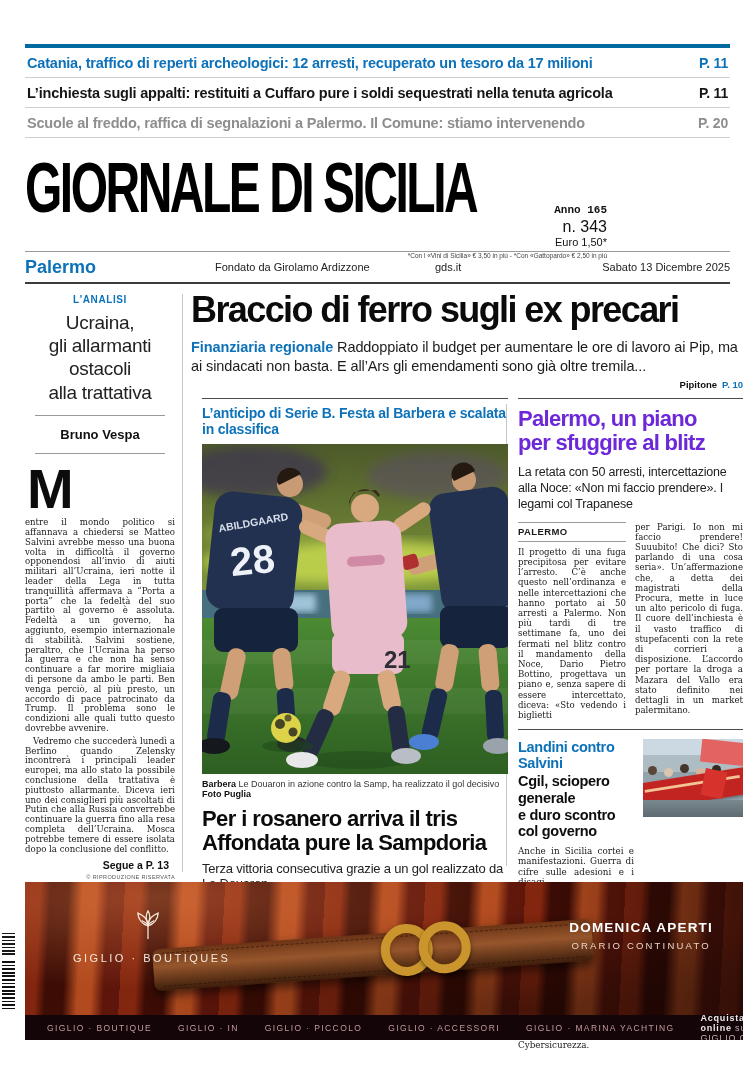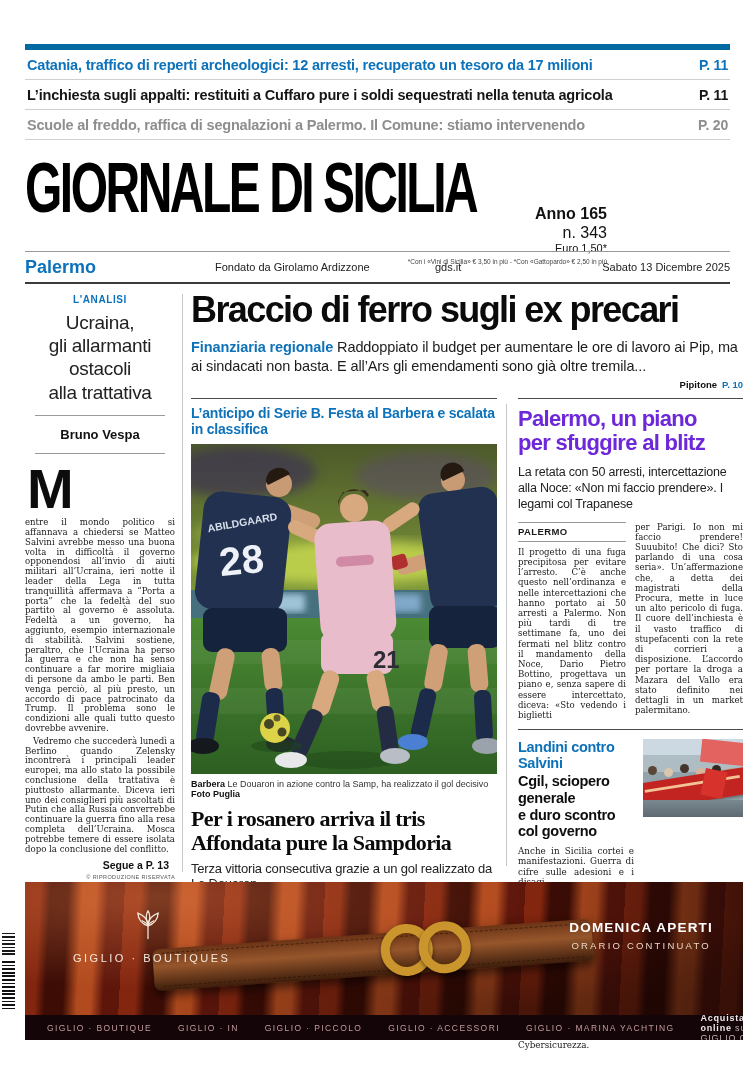--- a/index.html
+++ b/index.html
@@ -2,39 +2,39 @@
 <html><head>
 <meta charset="utf-8">
 <style>
   * { margin:0; padding:0; box-sizing:border-box; }
   html,body { background:#fff; }
   body { font-family:"Liberation Sans", sans-serif; width:755px; height:1080px; position:relative; overflow:hidden; color:#111; }
 
   .page { position:absolute; inset:0; background:#fff; }
 
   
-  .topbar { position:absolute; top:44px; left:25px; width:705px; border-top:6px solid #0369a1; }
+  .topbar { position:absolute; top:44px; left:25px; width:705px; border-top:4px solid #0369a1; }
   .topbar-row { display:flex; justify-content:space-between; align-items:baseline; padding:7px 2px 6px 2px; border-bottom:1px solid #cfcfcf; font-weight:bold; font-size:14.5px; letter-spacing:-0.2px; }
   .topbar-row .pageref { font-size:14px; white-space:nowrap; margin-left:12px; }
   .tb-blue, .tb-blue .pageref { color:#0d72b9; }
   .tb-black, .tb-black .pageref { color:#161616; }
   .tb-gray, .tb-gray .pageref { color:#8e8e8e; }
 
   
   .masthead-title { position:absolute; left:25px; top:148px; font-size:48px; font-weight:bold; letter-spacing:-2.5px; color:#000; transform:scaleY(1.45); transform-origin:left top; white-space:nowrap; }
   .mast-ad { position:absolute; top:142px; right:25px; width:118px; height:86px; overflow:hidden;
     background:linear-gradient(100deg,#a83a14,#d95b21 45%,#8f2c10);
   }
   .mast-ad .curtain-lines { position:absolute; inset:0;
     background:repeating-linear-gradient(92deg, rgba(0,0,0,.28) 0 2px, rgba(255,120,60,.18) 8px 16px, rgba(0,0,0,.12) 22px 30px); }
   .mast-ad .inner { position:absolute; inset:0; display:flex; flex-direction:column; align-items:center; justify-content:center; color:#fff; }
   .mast-ad .brandword { font-size:15px; letter-spacing:3px; margin-top:2px; color:#fbeadd; }
 
   .pricebox { position:absolute; top:204px; right:148px; text-align:right; line-height:1.2; color:#111; }
-  .pricebox .anno { font-weight:bold; font-size:16px; }
+  .pricebox .anno { font-weight:bold; font-size:11px;font-family:Liberation Mono, monospace; }
   .pricebox .num { font-size:16px; }
   .pricebox .euro { font-size:11px; }
   .pricebox .fine { font-size:6.5px; color:#444; margin-top:2px; }
 
   
   .dateline { position:absolute; top:251px; left:25px; width:705px; border-top:1px solid #999; border-bottom:2px solid #3c3c3c; height:33px; display:flex; align-items:center; }
   .dl-edition { color:#0d72b9; font-weight:bold; font-size:18px; width:190px; }
   .dl-founded { font-size:11px; color:#222; width:220px; }
   .dl-site { font-size:11px; color:#222; width:150px; }
   .dl-date { font-size:11px; color:#222; flex:1; text-align:right; }
@@ -58,27 +58,27 @@
 
   
   .lead { position:absolute; left:166px; top:0; width:552px; }
   .lead h1 { font-size:36px; font-weight:800; letter-spacing:-1.6px; line-height:1; color:#0b0b0b; white-space:nowrap; }
   .lead-sub { margin-top:10px; font-size:14.5px; line-height:1.3; color:#1c1c1c; letter-spacing:-0.1px; }
   .lead-sub .kick { color:#0d72b9; font-weight:bold; }
   .byline { display:flex; justify-content:flex-end; gap:5px; font-size:9.5px; font-weight:bold; margin-top:3px; }
   .byline .bp { color:#0d72b9; }
 
   
-  .col-center { position:absolute; left:166px; top:106px; width:306px; }
+  .col-center { position:absolute; left:177px; top:106px; width:306px; }
   .sec-rule { border-top:1px solid #4a4a4a; }
   .m-kicker { color:#0d72b9; font-weight:bold; font-size:14px; letter-spacing:-0.2px; padding:6px 0 7px 0; }
   .photo { width:306px; height:330px; position:relative; overflow:hidden; background:#567; }
   .m-caption { font-size:9px; color:#333; margin-top:5px; }
   .m-caption b { color:#111; }
-  .m-head { font-size:22px; font-weight:800; letter-spacing:-0.6px; line-height:1.08; color:#0b0b0b; margin-top:8px;font-family:Liberation Serif, serif; }
+  .m-head { font-size:22px; font-weight:800; letter-spacing:-0.6px; line-height:1.08; color:#0b0b0b; margin-top:8px; }
   .m-sub { font-size:13px; color:#222; margin-top:6px; letter-spacing:-0.2px; }
 
   
   .col-right { position:absolute; left:493px; top:106px; width:225px; }
   .b-head { font-size:22px; font-weight:800; letter-spacing:-0.7px; line-height:1.08; color:#6d28d9; padding-top:8px; }
   .b-sub { font-size:12.5px; line-height:1.28; color:#222; margin-top:9px; letter-spacing:-0.2px; }
   .b-cols { display:flex; gap:9px; margin-top:10px; }
   .b-col { flex:1; font-family:"DejaVu Serif", serif; font-size:8.6px; line-height:10.2px; text-align:justify; color:#1a1a1a; }
   .b-dateline { font-family:"Liberation Sans",sans-serif; font-weight:bold; font-size:9.5px; letter-spacing:.4px; border-top:1px solid #999; border-bottom:1px solid #999; padding:4px 0; margin-bottom:5px; }
   .b-byline { margin-top:4px; text-align:right; font-family:"Liberation Sans",sans-serif; font-weight:bold; font-size:8.8px; }

